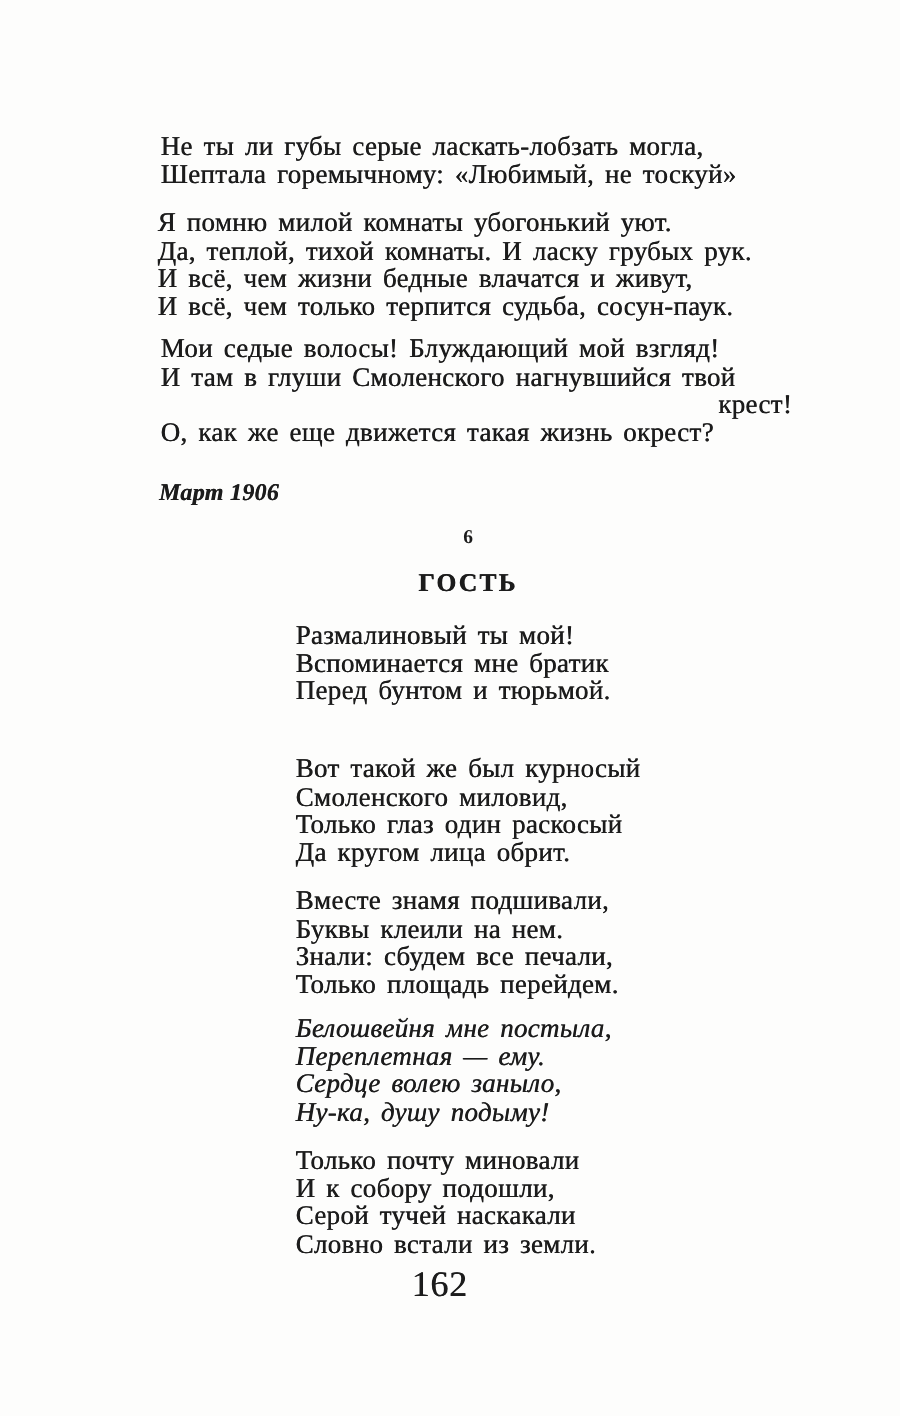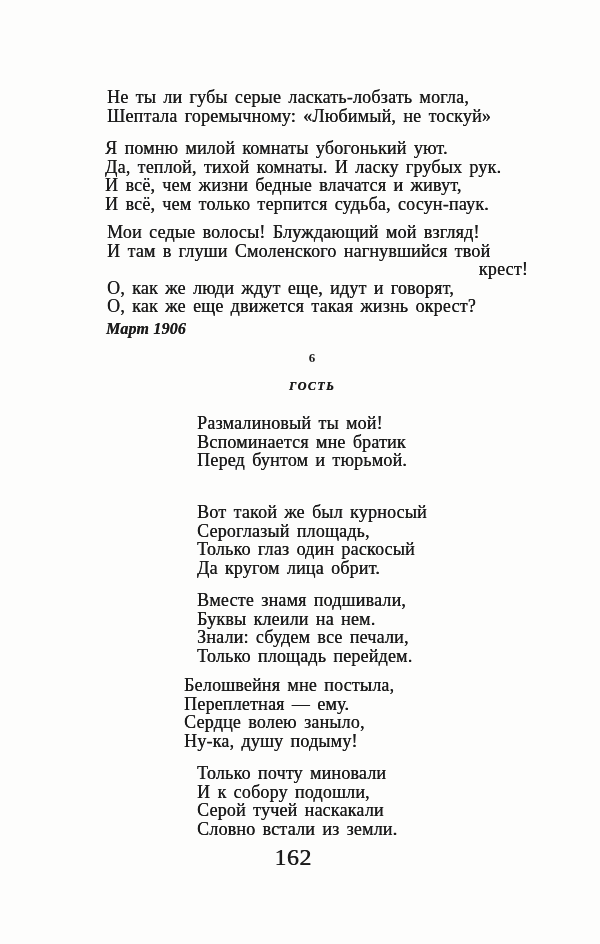--- a/index.html
+++ b/index.html
@@ -44,44 +44,43 @@
     width: 230px;
     text-align: center;
   }
   .poem-number {
     top: 350px;
     font-size: 13px;
     font-weight: 700;
   }
   .poem-title {
     top: 379px;
-    font-size: 12px;
+    font-size: 17px;
     font-weight: 700;
     letter-spacing: 1.5px;
     text-shadow: 0.4px 0 0 currentColor;
-    font-style: italic;
   }
   .page-number {
     position: absolute;
     left: 0;
     top: 844px;
     width: 586px;
     text-align: center;
     font-size: 24px;
     letter-spacing: 0.5px;
     text-shadow: 0.4px 0 0 currentColor;
   }
   
   .s-prev-1 { left: 107px; top: 88px;  }
   .s-prev-2 { left: 105px; top: 139px; }
   .s-prev-3 { left: 107px; top: 223px; width: 421px; }
   .s-gost-1 { left: 197px; top: 414px; }
   .s-gost-2 { left: 197px; top: 503px; }
   .s-gost-3 { left: 197px; top: 591px; }
-  .s-gost-4 { left: 184px; top: 676px; }
+  .s-gost-4 { left: 197px; top: 676px; font-style: italic; }
   .s-gost-5 { left: 197px; top: 764px; }
 </style>
 </head>
 <body>
 
 <div class="page">
 
   <div class="stanza s-prev-1">
       <div class="line">Не ты ли губы серые ласкать-лобзать могла,</div>
       <div class="line">Шептала горемычному: «Любимый, не тоскуй»</div>
@@ -91,39 +90,38 @@
       <div class="line">Я помню милой комнаты убогонький уют.</div>
       <div class="line">Да, теплой, тихой комнаты. И ласку грубых рук.</div>
       <div class="line">И всё, чем жизни бедные влачатся и живут,</div>
       <div class="line">И всё, чем только терпится судьба, сосун-паук.</div>
     </div>
 
   <div class="stanza s-prev-3">
     <div class="line">Мои седые волосы! Блуждающий мой взгляд!</div>
     <div class="line">И там в глуши Смоленского нагнувшийся твой</div>
     <div class="line right">крест!</div>
-    <div class="line">О, как же люди ждут еще, идут и говорят,</div>
     <div class="line">О, как же еще движется такая жизнь окрест?</div>
   </div>
 
   <div class="poem-date">Март 1906</div>
 
   <div class="gost-center poem-number">6</div>
 
   <div class="gost-center poem-title">ГОСТЬ</div>
 
   <div class="stanza s-gost-1">
       <div class="line">Размалиновый ты мой!</div>
       <div class="line">Вспоминается мне братик</div>
       <div class="line">Перед бунтом и тюрьмой.</div>
     </div>
 
   <div class="stanza s-gost-2">
       <div class="line">Вот такой же был курносый</div>
-      <div class="line">Сероглазый площадь,</div>
+      <div class="line">Смоленского миловид,</div>
       <div class="line">Только глаз один раскосый</div>
       <div class="line">Да кругом лица обрит.</div>
     </div>
 
   <div class="stanza s-gost-3">
       <div class="line">Вместе знамя подшивали,</div>
       <div class="line">Буквы клеили на нем.</div>
       <div class="line">Знали: сбудем все печали,</div>
       <div class="line">Только площадь перейдем.</div>
     </div>

